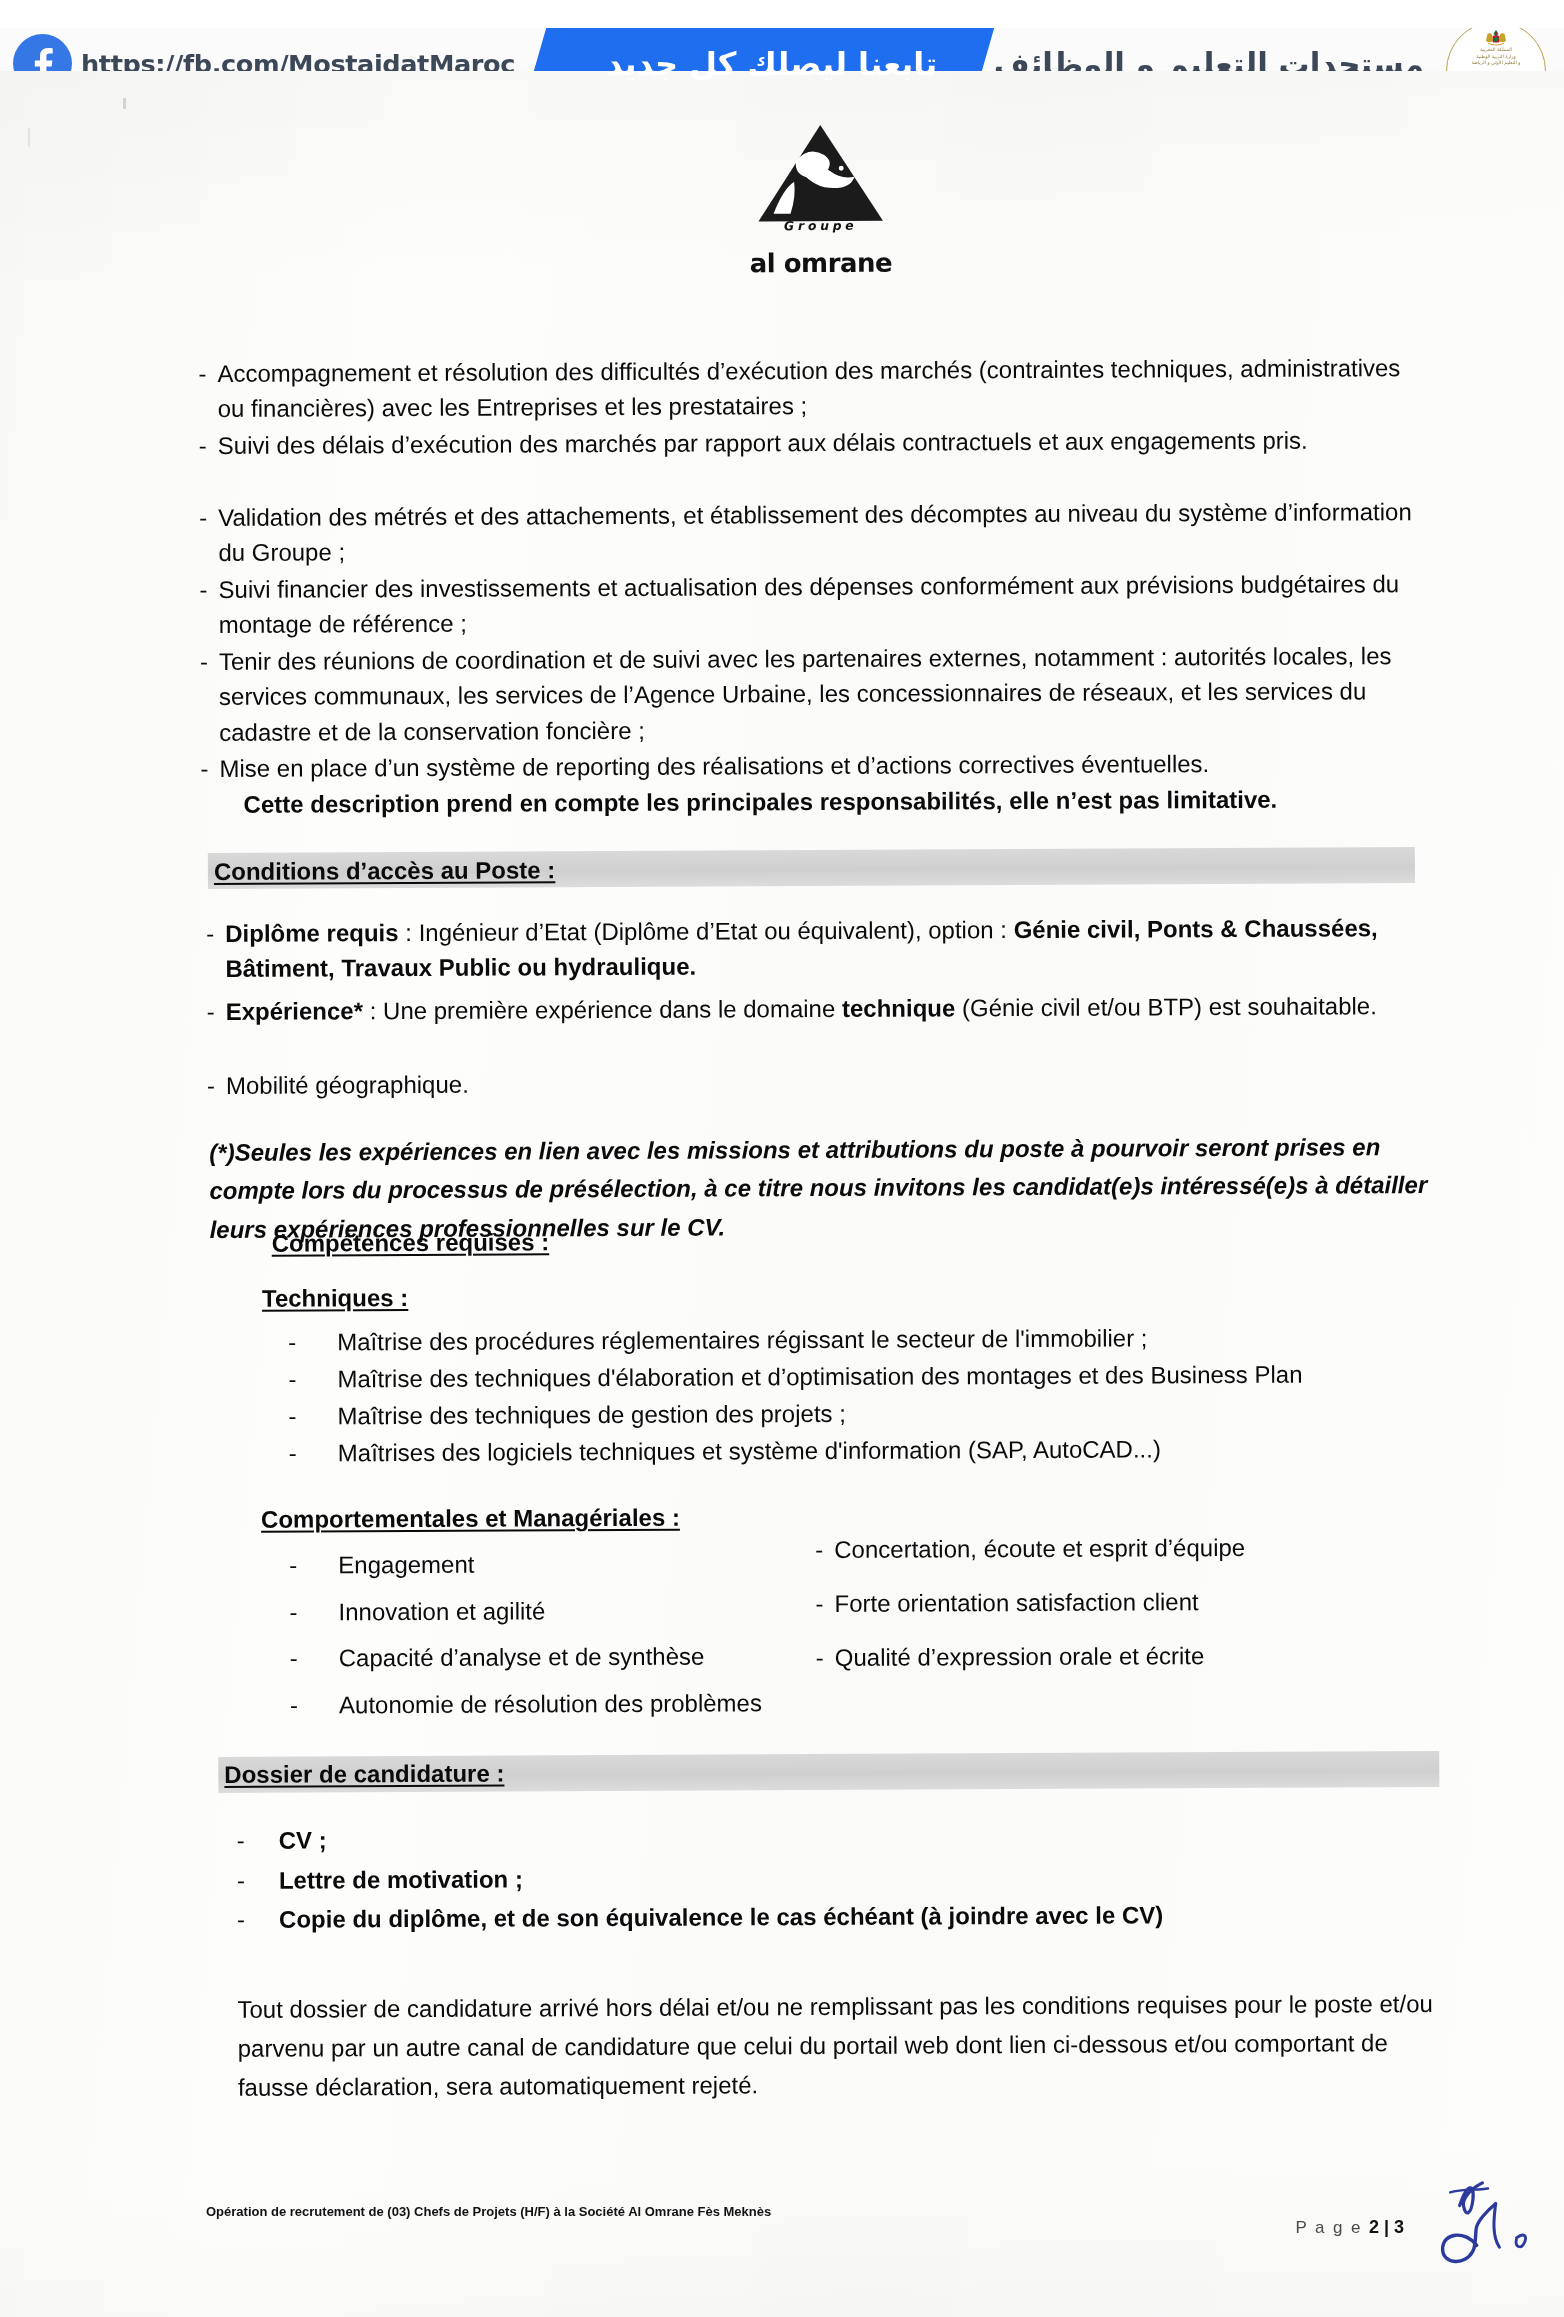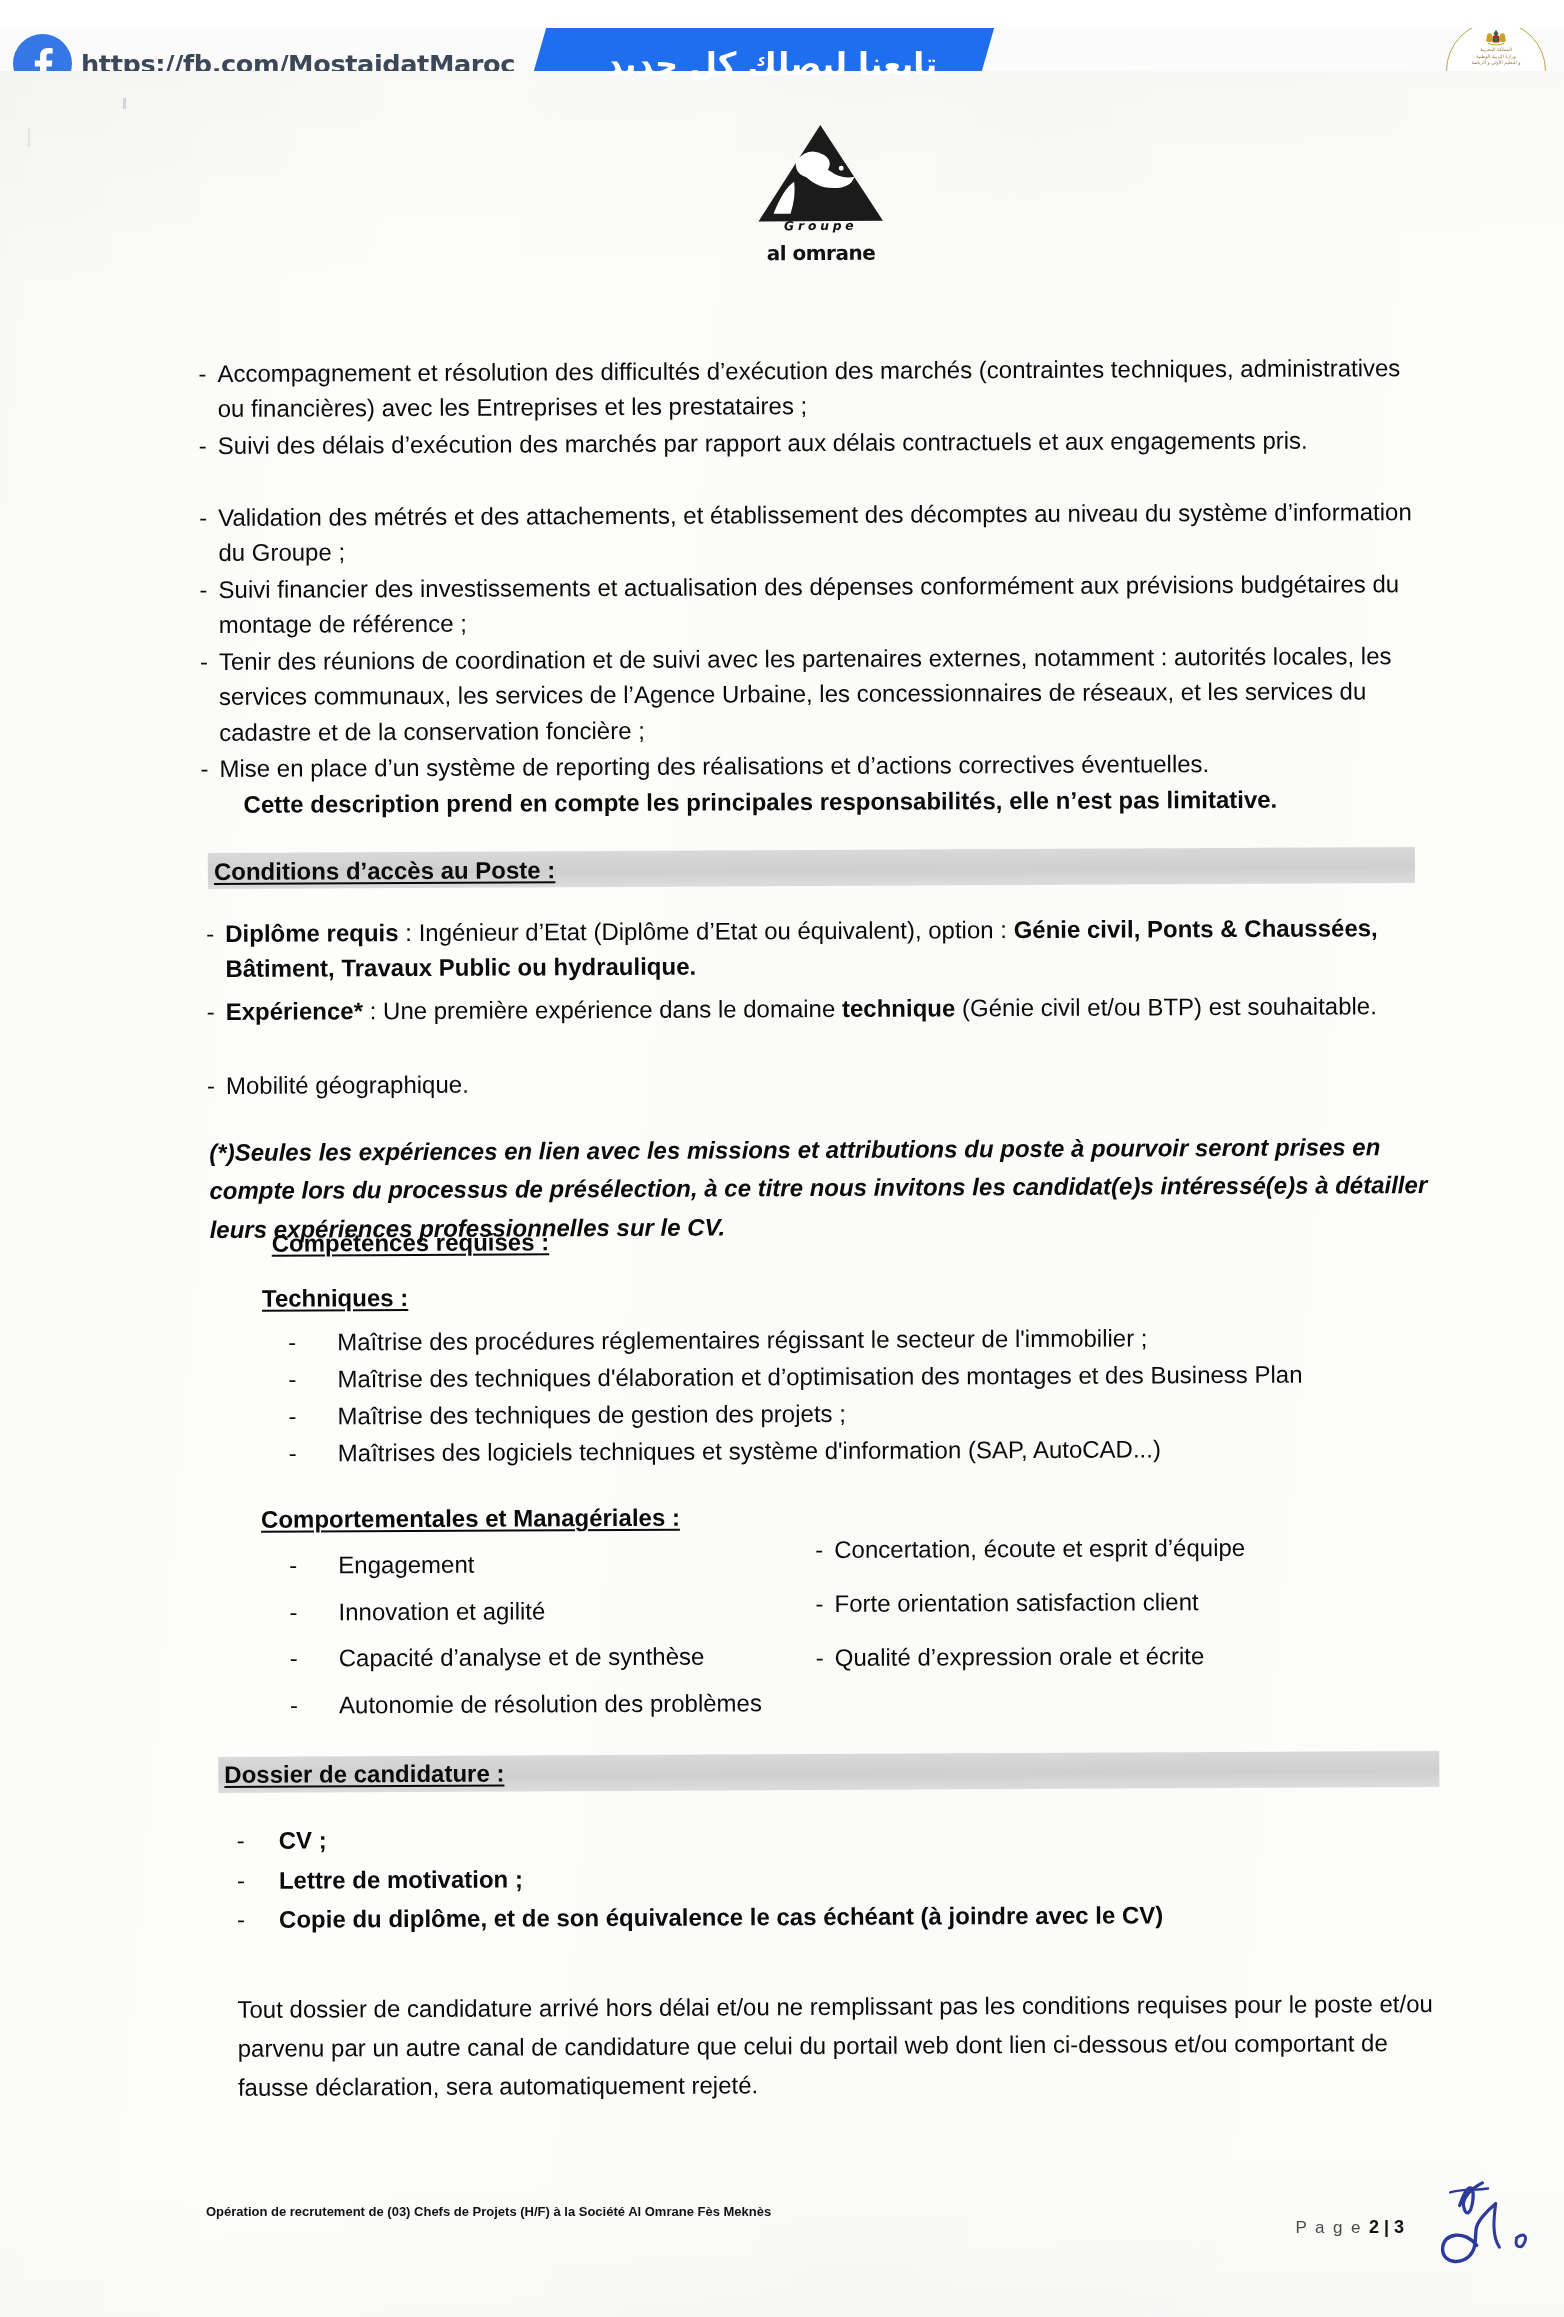--- a/index.html
+++ b/index.html
@@ -174,24 +174,24 @@
     font-style: italic;
     font-weight: 700;
     font-size: 12.3px;
     letter-spacing: 3.8px;
     color: #111;
     margin-top: -5.7px;
   }
   .logo-name {
     font-family: "DejaVu Sans", sans-serif;
     font-weight: 700;
-    font-size: 20px;
+    font-size: 26px;
     letter-spacing: -0.5px;
     color: #111;
-    margin-top: 8px;
+    margin-top: 15px;
   }
 
   
   .doc {
     position: absolute;
     left: 0; top: 0;
     width: 1564px;
   }
   .blk { position: absolute; }
 
@@ -291,20 +291,21 @@
     </div>
 
     <div class="fb-url">https://fb.com/MostajdatMaroc</div>
 
     <div class="blue-slab"></div>
     <div class="blue-slab b2"></div>
     <div class="blue-slab b3"></div>
 
     <div class="banner-ar-white">تابعنا ليصلك كل جديد</div>
 
+    <div class="banner-ar-dark">مستجدات التعليم و الوظائف</div>
 
     <div class="emblem">
       <div class="emblem-circle">
         <svg class="emblem-crest" viewBox="0 0 60 44" aria-hidden="true">
           <path d="M30 2 L36 12 L30 20 L24 12 Z" fill="#0f7a3d"></path>
           <path d="M30 6 L33 12 L30 17 L27 12 Z" fill="#c8102e"></path>
           <path d="M8 14 q6 -7 12 0 l3 16 q-9 6 -18 0 Z" fill="#c9a227"></path>
           <path d="M52 14 q-6 -7 -12 0 l-3 16 q9 6 18 0 Z" fill="#c9a227"></path>
           <rect x="22" y="16" width="16" height="18" rx="2" fill="#c8102e"></rect>
           <path d="M30 17 l2.6 5.3 5.8 .8 -4.2 4.1 1 5.8 -5.2 -2.7 -5.2 2.7 1 -5.8 -4.2 -4.1 5.8 -.8 Z" fill="#0f7a3d"></path>

